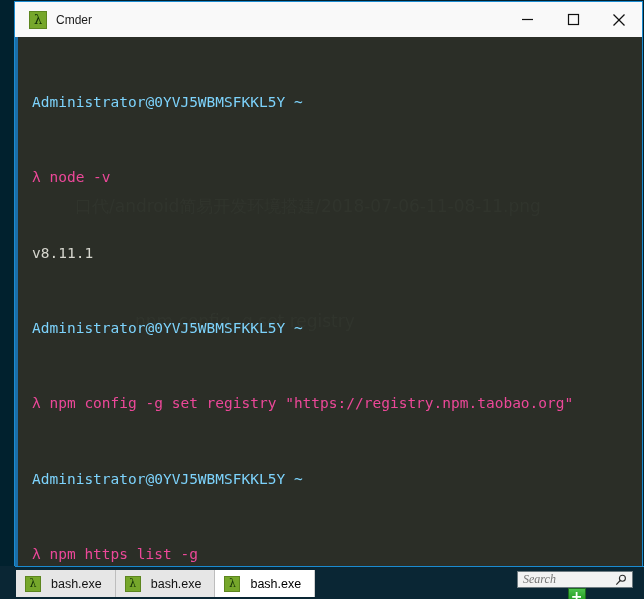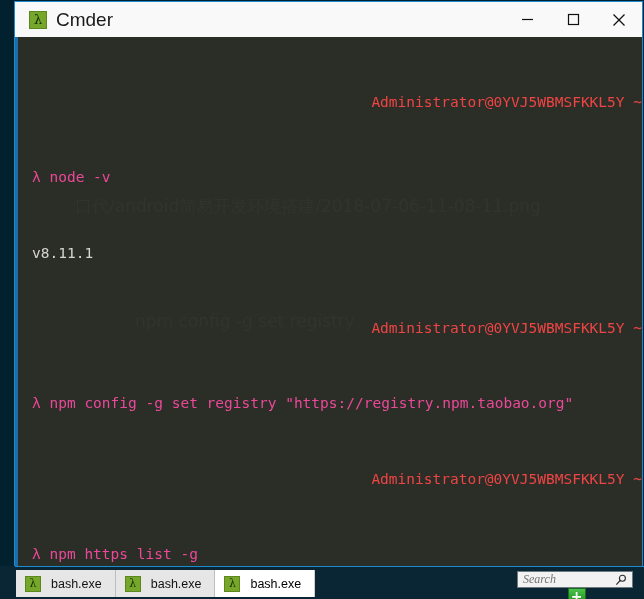--- a/index.html
+++ b/index.html
@@ -55,21 +55,21 @@
     display: flex;
     align-items: center;
     justify-content: center;
     color: #123006;
     font-size: 13px;
     line-height: 1;
     font-family: "DejaVu Serif", serif;
   }
   #title-text {
     margin-left: 9px;
-    font-size: 19px;
+    font-size: 12px;
     color: #1a1a1a;
     font-family: "Liberation Sans", sans-serif;
   }
   #window-controls {
     margin-left: auto;
     display: flex;
     height: 100%;
   }
   .win-btn {
     width: 46px;
@@ -118,21 +118,21 @@
     position: absolute;
     left: 17px;
     top: 3px;
     right: 0;
     font-family: "DejaVu Sans Mono", monospace;
     font-size: 14.5px;
     line-height: 25.1px;
     white-space: pre;
   }
   .tline { height: 25.1px; }
-  .c-prompt { color: #ef4444; text-align: right; }
+  .c-prompt { color: #7dd3fc; }
   .c-out    { color: #d6d6ce; }
   .c-lambda { color: #ec4899; }
 
   
   #status-bar {
     position: absolute;
     left: 0;
     top: 566px;
     width: 644px;
     height: 33px;

